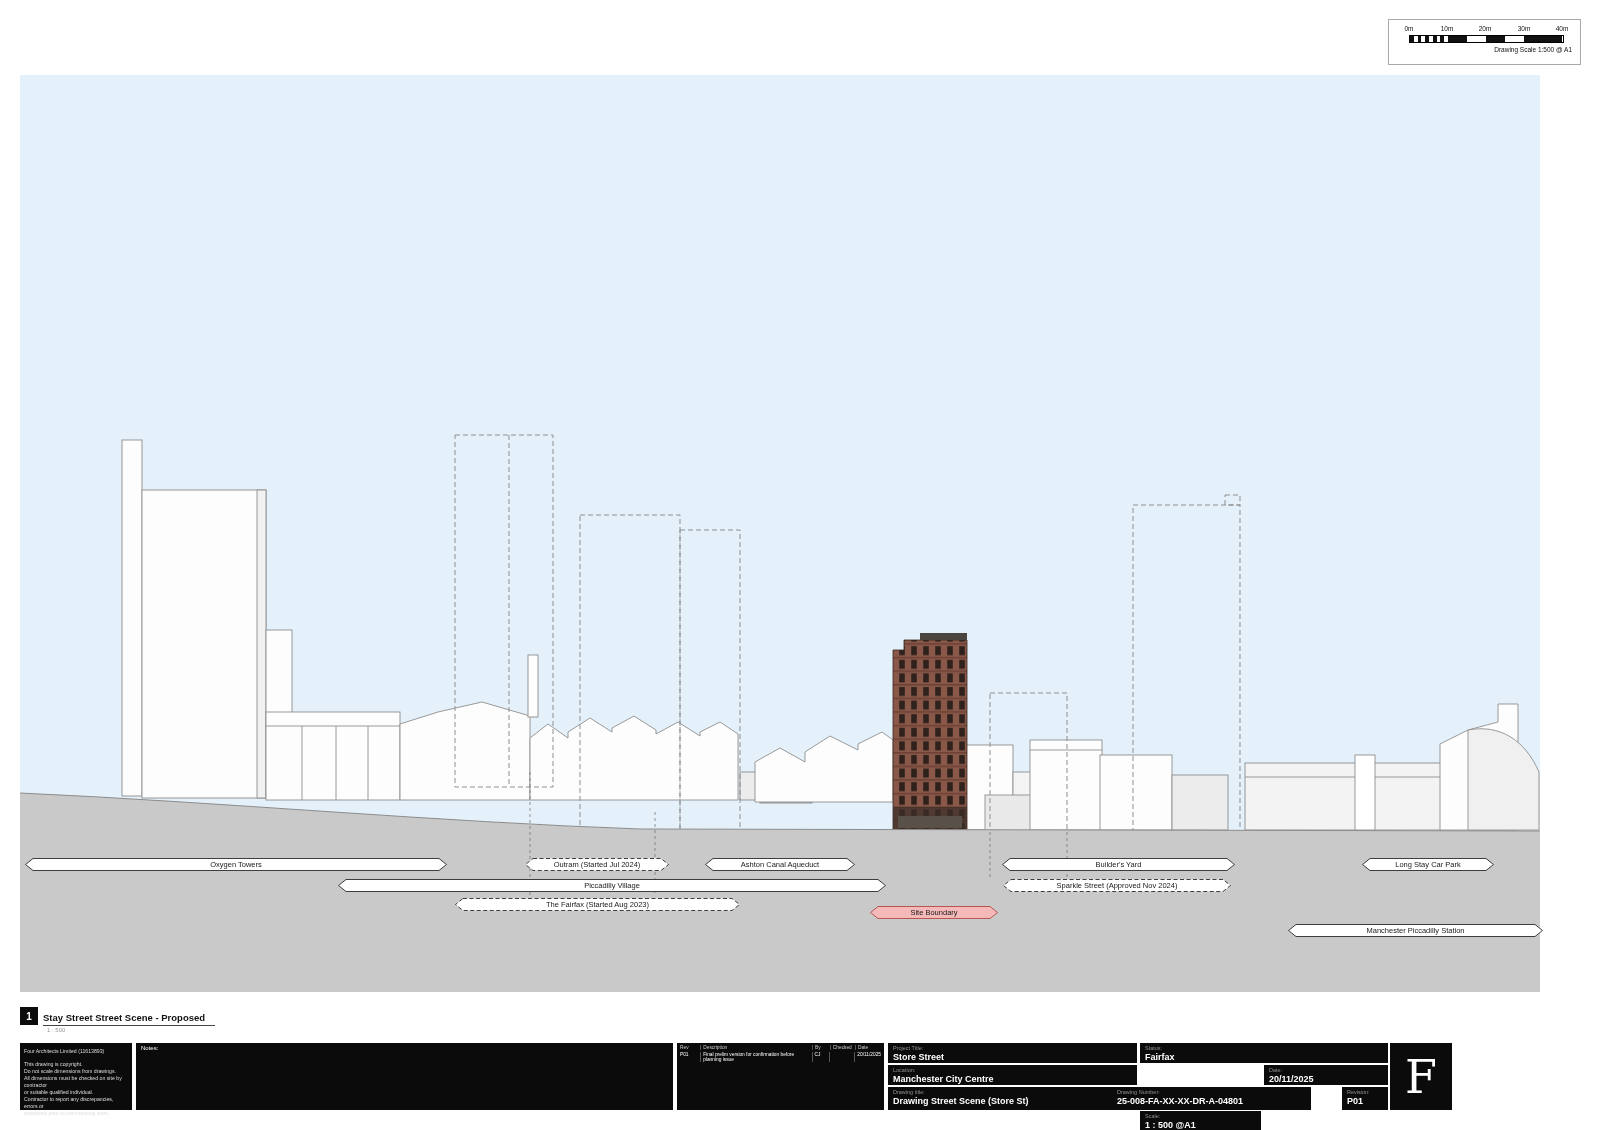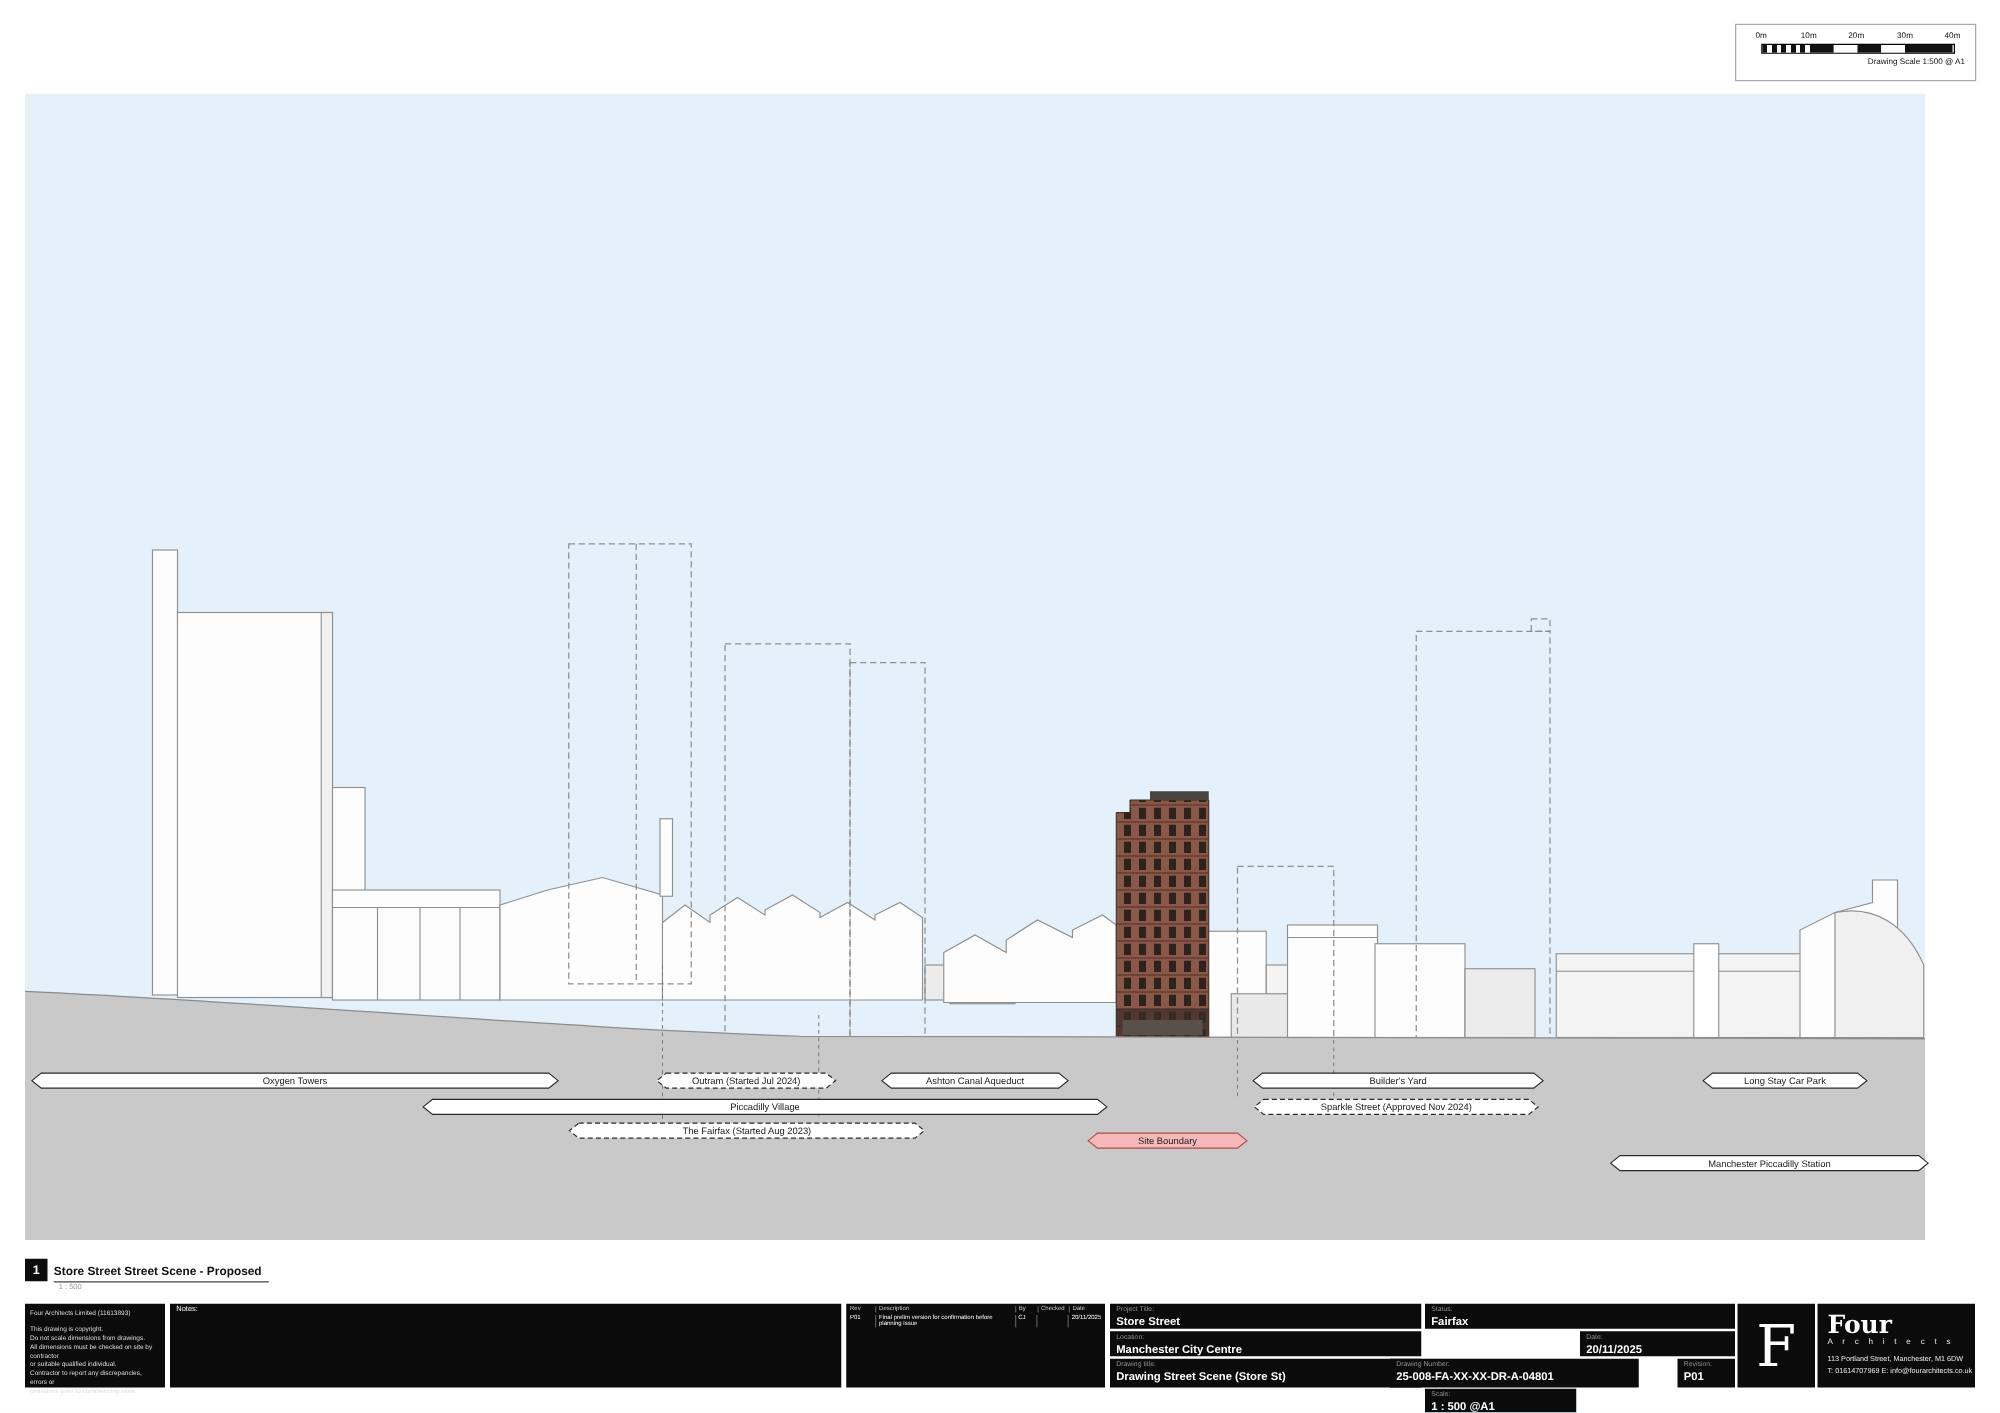--- a/index.html
+++ b/index.html
@@ -215,21 +215,21 @@
             <polygon points="8,0.5 277,0.5 284.5,6.5 277,12.5 8,12.5 0.5,6.5" fill="#ffffff" stroke="#2a2a2a" stroke-width="0.9" stroke-dasharray="4,2.5"></polygon>
             <text x="142.5" y="9.3" text-anchor="middle" class="pill-text">The Fairfax (Started Aug 2023)</text>
           </svg>
         </div>
       </div>
   </div>
 
   <div class="caption">
     <div class="cap-num">1</div>
     <div class="cap-body">
-      <span class="cap-title">Store Street Street Scene - Proposed</span>
+      <span class="cap-title">Stay Street Street Scene - Proposed</span>
       <div class="cap-scale">1 : 500</div>
     </div>
   </div>
 
   <div class="tb">
     <div class="cell company">
       <div class="cname">Four Architects Limited (11613893)</div>
       <div id="disclaimer">
           <div>This drawing is copyright.</div>
           <div>Do not scale dimensions from drawings.</div>
@@ -286,23 +286,15 @@
       <div class="lbl">Drawing Number:</div>
       <div class="val">25-008-FA-XX-XX-DR-A-04801</div>
     </div>
     <div class="cell s-rev">
       <div class="lbl">Revision:</div>
       <div class="val">P01</div>
     </div>
     <div class="cell logo-f">
       <span>F</span>
     </div>
-    <div class="cell logo-t">
-      <div class="logo-name">Four</div>
-      <div class="logo-sub">A r c h i t e c t s</div>
-      <div class="logo-addr">
-        <div>113 Portland Street, Manchester, M1 6DW</div>
-        <div>T: 01614707969    E: info@fourarchitects.co.uk</div>
-      </div>
-    </div>
   </div>
 
 </div>
 
 </body></html>

